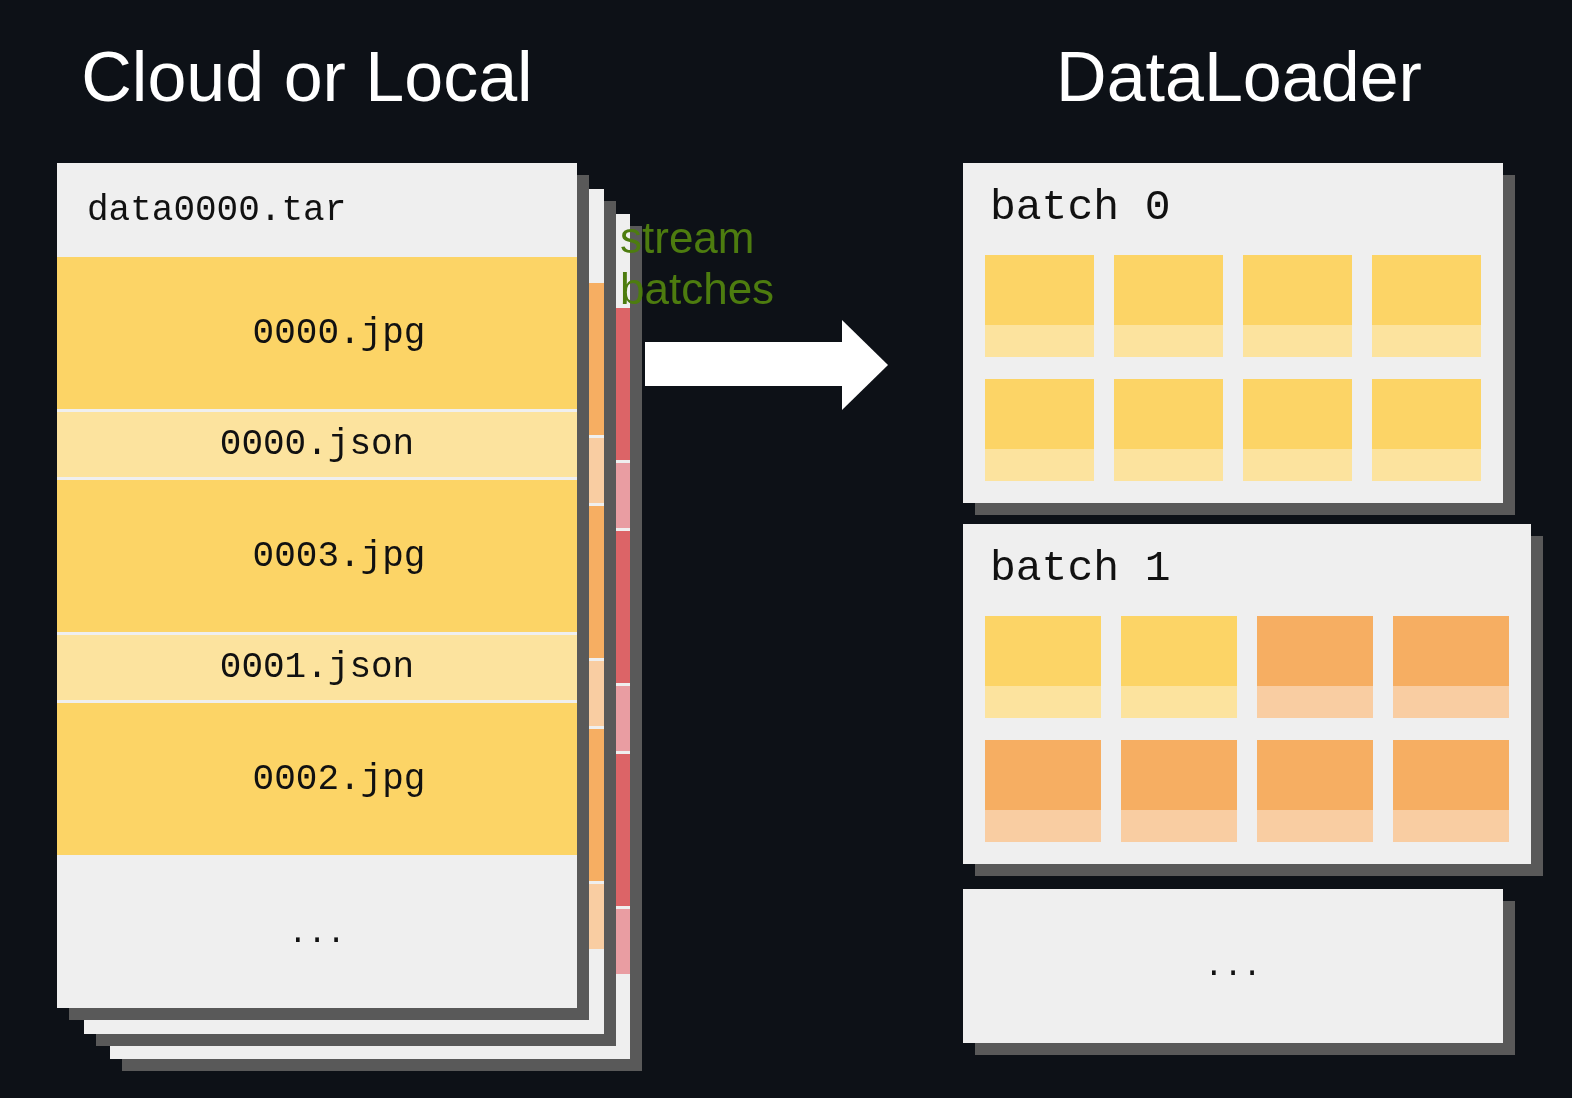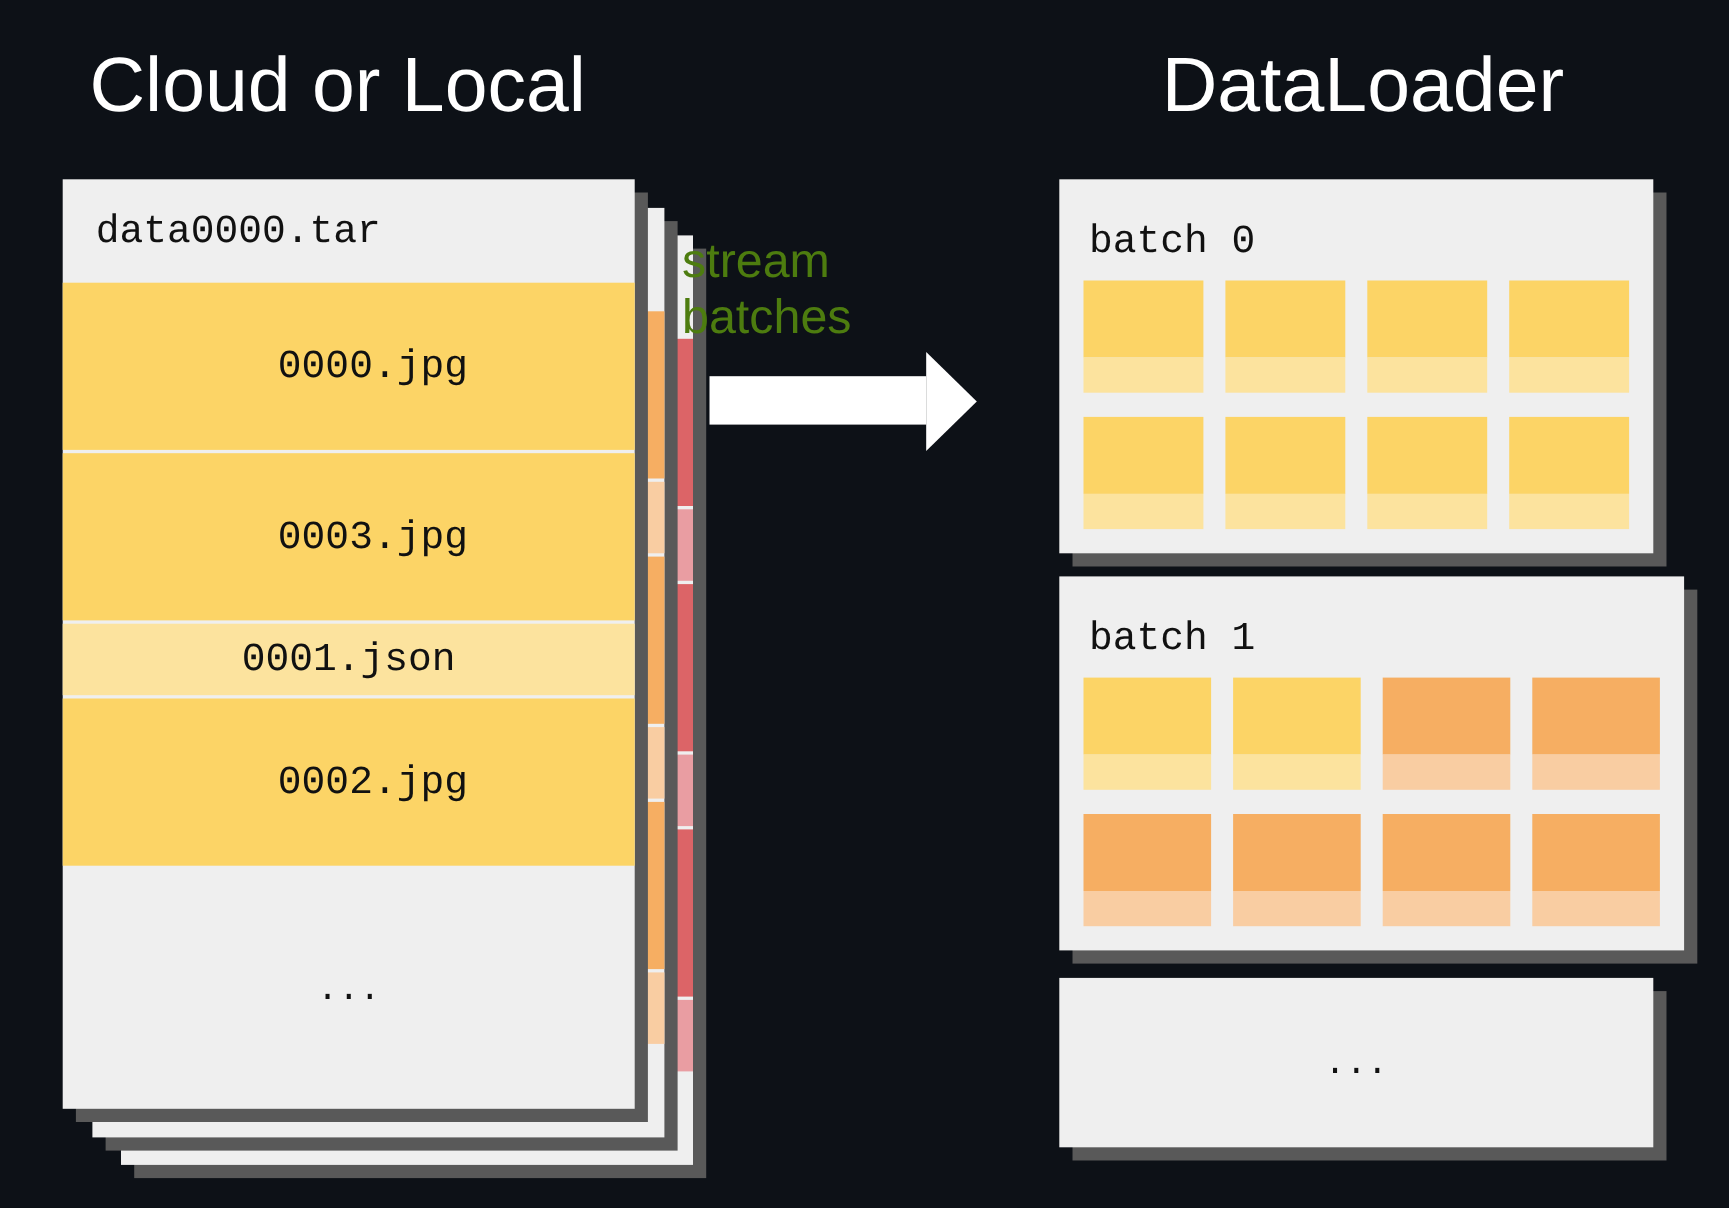--- a/index.html
+++ b/index.html
@@ -52,22 +52,22 @@
   }
 
   
   .batch-card {
     position:absolute; left:963px; width:540px; height:340px; background:var(--card-bg);
     box-shadow:12px 12px 0 0 var(--shadow);
   }
   .batch-0 { top:163px; }
   .batch-1 { top:524px;padding-left:28px; }
   .batch-label {
-    position:absolute; left:27px; top:36px;
-    font-family:"Liberation Mono", monospace; font-size:36px; color:var(--ink); white-space:pre;
+    position:absolute; left:27px; top:20px;
+    font-family:"Liberation Mono", monospace; font-size:43px; color:var(--ink); white-space:pre;
   }
   .tile-grid {
     position:absolute; left:22px; right:22px; top:92px;
     display:grid; grid-template-columns:repeat(4,1fr); column-gap:20px; row-gap:22px;
   }
   .tile { height:102px; display:flex; flex-direction:column; }
   .tile-main  { flex:1; background:var(--tile-main); }
   .tile-light { height:32px; flex:0 0 32px; background:var(--tile-light); }
   .p-yellow { --tile-main:var(--yellow); --tile-light:var(--yellow-light); }
   .p-orange { --tile-main:var(--orange); --tile-light:var(--orange-light); }
@@ -110,20 +110,21 @@
       <div class="file-row jpg"></div>
       <div class="file-row json"></div>
       <div class="tar-footer"></div>
     </div>
   </div>
 
   <div class="tar-card tar-front">
     <div class="tar-header">data0000.tar</div>
     <div class="tar-body">
       <div class="file-row jpg">0000.jpg</div>
+      <div class="file-row json">0000.json</div>
       <div class="file-row jpg">0003.jpg</div>
       <div class="file-row json">0001.json</div>
       <div class="file-row jpg">0002.jpg</div>
       <div class="tar-footer">...</div>
     </div>
   </div>
 
   <div class="stream-caption">
     <div>stream</div>
     <div>batches</div>

